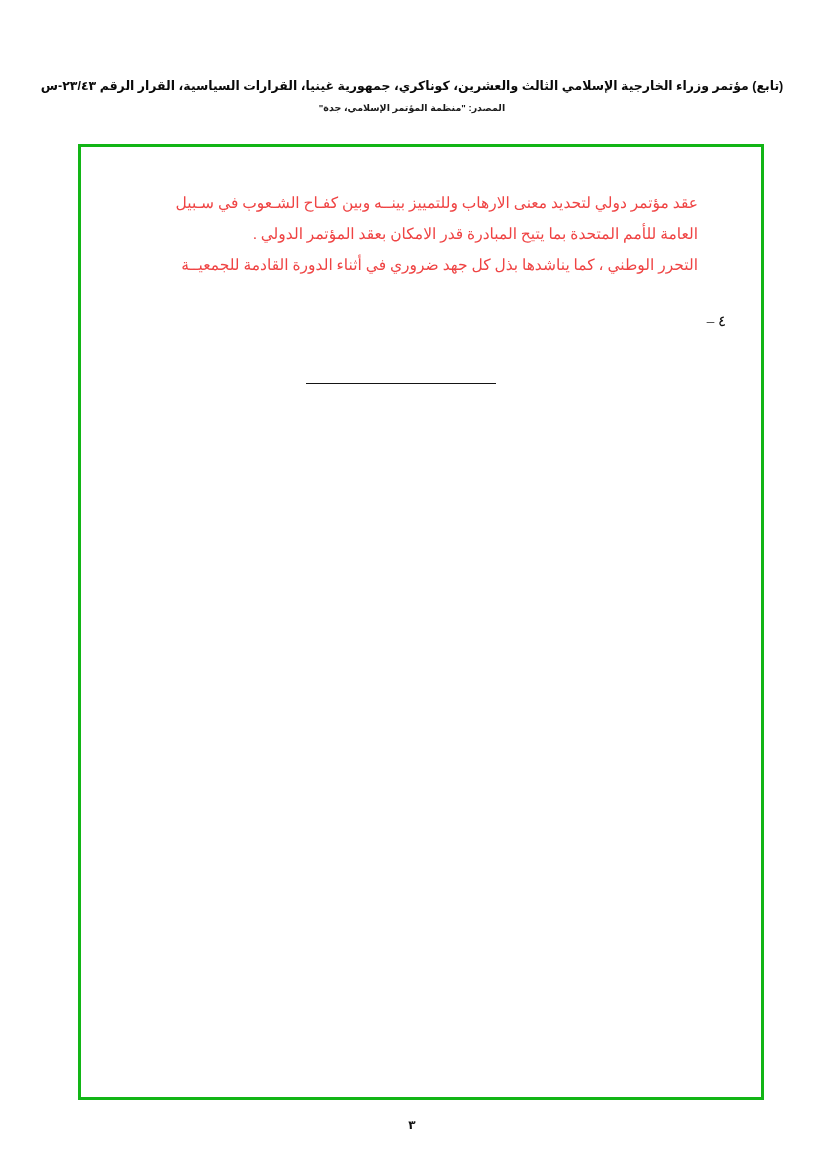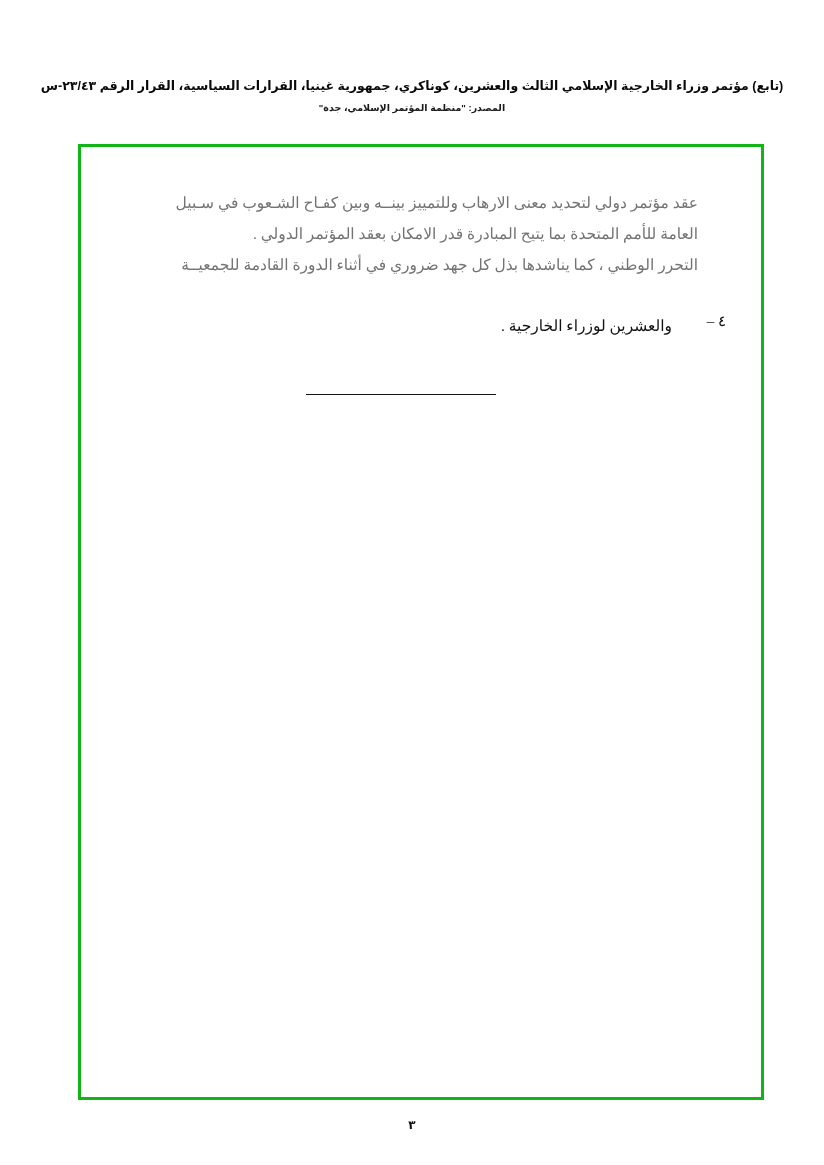--- a/index.html
+++ b/index.html
@@ -67,21 +67,21 @@
     left: 35px;
     direction: rtl;
   }
 
   
   .para {
     font-size: 15.5px;
     line-height: 2.0;
     text-align: justify;
     text-align-last: right;
-    color: #737373;
+    color: #ef4444;
     margin: 0 28px 0 30px;
     letter-spacing: 0.2px;
   }
   .para .ln {
     display: block;
     white-space: nowrap;
   }
   .para .ln.l1 { letter-spacing: 0.9px; }
   .para .ln.l2 { letter-spacing: 0.5px; }
   .para .ln.l3 { letter-spacing: 0.15px; }
@@ -161,21 +161,20 @@
 
       <div class="para">
         <span class="ln l1">عقد مؤتمر دولي لتحديد معنى الارهاب وللتمييز بينــه وبين كفـاح الشـعوب في سـبيل</span>
         <span class="ln l3">العامة للأمم المتحدة بما يتيح المبادرة قدر الامكان بعقد المؤتمر الدولي .</span>
         <span class="ln l2">التحرر الوطني ، كما يناشدها بذل كل جهد ضروري في أثناء الدورة القادمة للجمعيــة</span>
       </div>
 
       <div class="clause">
         <div class="clause-num">٤ –</div>
         <div class="clause-body">
-          <span class="ln">والعشرين لوزراء الخارجية .</span>
         </div>
       </div>
 
       <div class="sep-wrap">
         <span class="sep"></span>
       </div>
 
     </div>
   </div>
 

